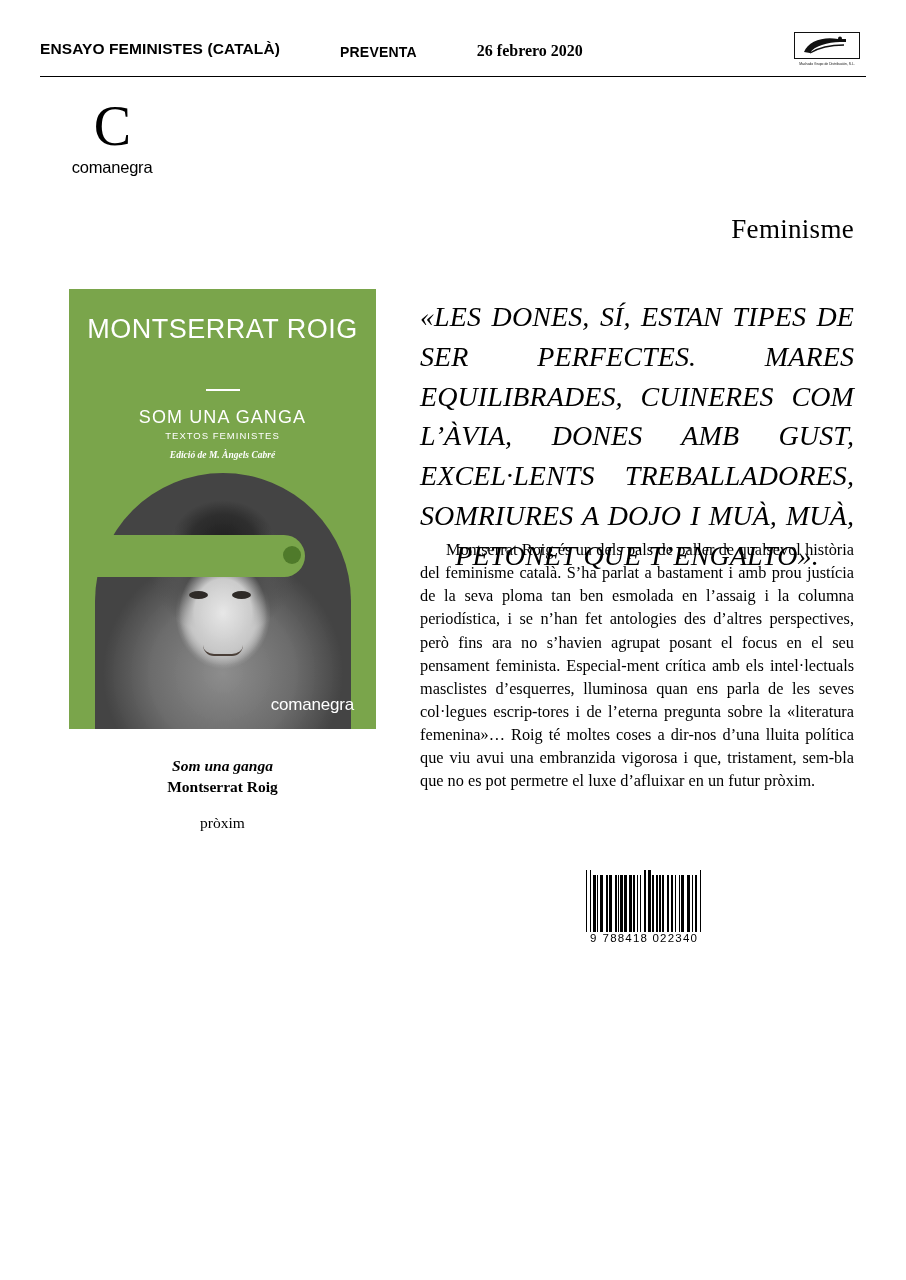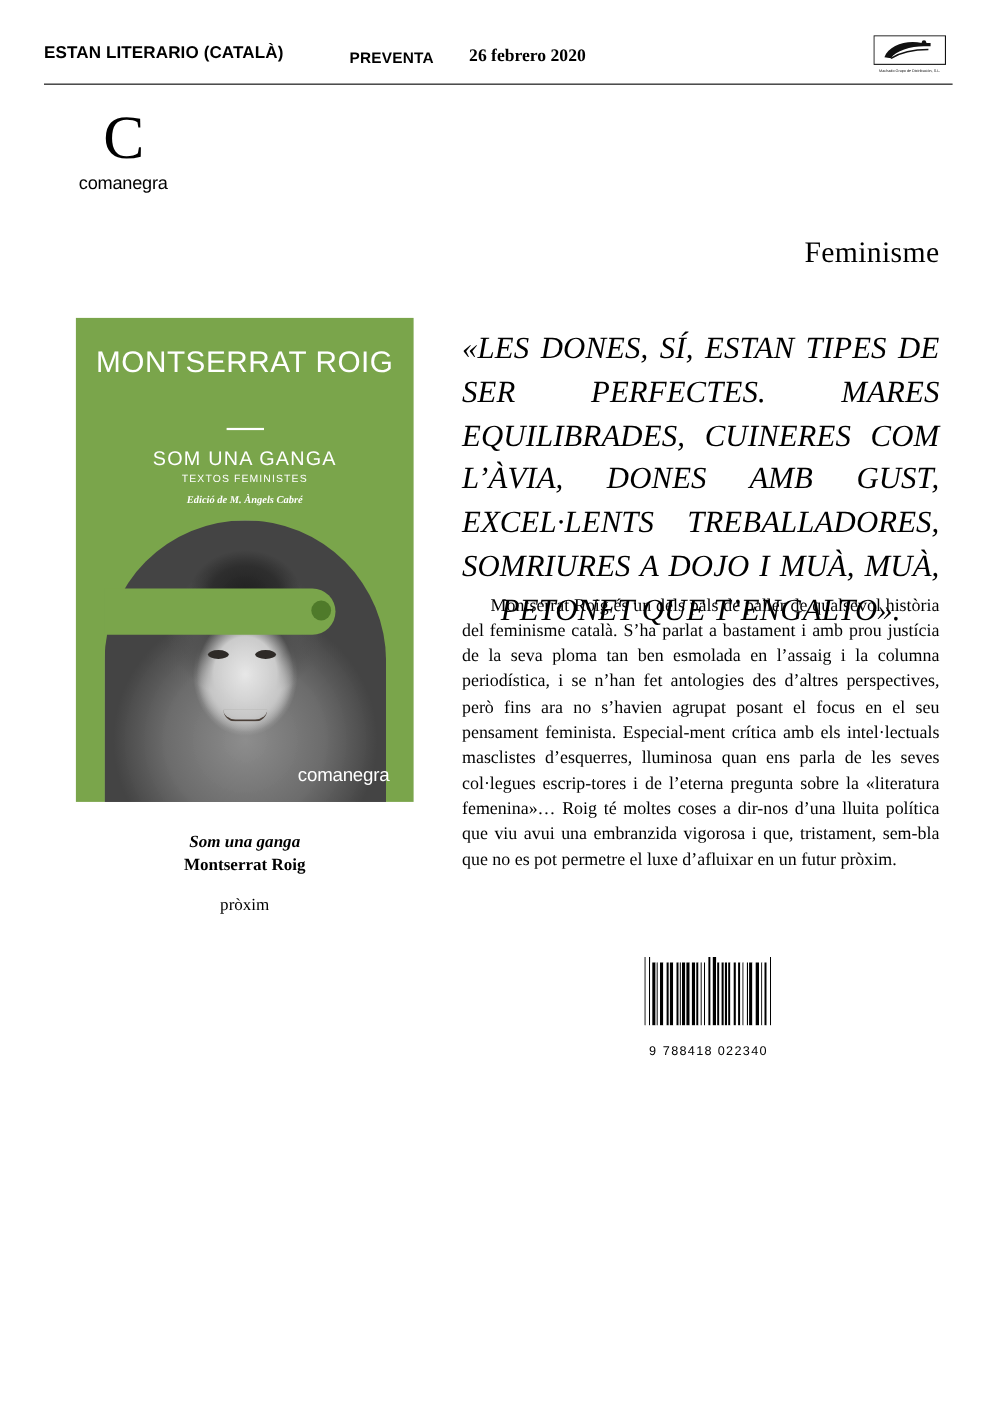--- a/index.html
+++ b/index.html
@@ -42,21 +42,21 @@
     font-size: 14px;
     letter-spacing: 0.2px;
     padding-top: 14px;
     margin-left: 60px;
   }
   .header-date {
     font-family: "Liberation Serif", serif;
     font-weight: bold;
     font-size: 16px;
     padding-top: 12px;
-    margin-left: 32px;
+    margin-left: 60px;
     white-space: nowrap;
   }
   .header-logo {
     width: 78px;
     margin-left: auto;
     text-align: center;
     padding-top: 2px;
   }
   .header-logo svg { display: block; margin: 0 auto; }
   .header-logo-text {
@@ -312,33 +312,33 @@
     align-items: flex-end;
     justify-content: center;
     gap: 0;
   }
   .barcode-bars i {
     display: block;
     background: #000;
     height: 100%;
   }
   .barcode-num {
-    margin-top: 18px;
+    margin-top: 0;
     font-family: "Liberation Sans", sans-serif;
     font-size: 11.5px;
     letter-spacing: 1.2px;
     white-space: nowrap;
   }
   .barcode-num .lead { margin-right: 5px; }
 </style>
 </head>
 <body>
 
 <div class="header">
-  <div class="header-category">ESTAN LITERARIO (CATALÀ)</div>
+  <div class="header-category">ENSAYO FEMINISTES (CATALÀ)</div>
   <div class="header-mid">PREVENTA</div>
   <div class="header-date">26 febrero 2020</div>
   <div class="header-logo">
     <svg width="66" height="30" viewBox="0 0 66 30">
       <rect x="0.5" y="0.5" width="65" height="26" fill="#ffffff" stroke="#111" stroke-width="1"></rect>
       <path d="M10 20 C14 9, 30 4, 44 7 L52 7 L52 10 L46 10 C34 10, 20 14, 16 21 Z" fill="#111"></path>
       <path d="M16 21 C24 16, 36 13, 50 13" stroke="#111" stroke-width="1.4" fill="none"></path>
       <circle cx="46" cy="6.5" r="2" fill="#111"></circle>
     </svg>
     <div class="header-logo-text">Machado Grupo de Distribución, S.L.</div>

